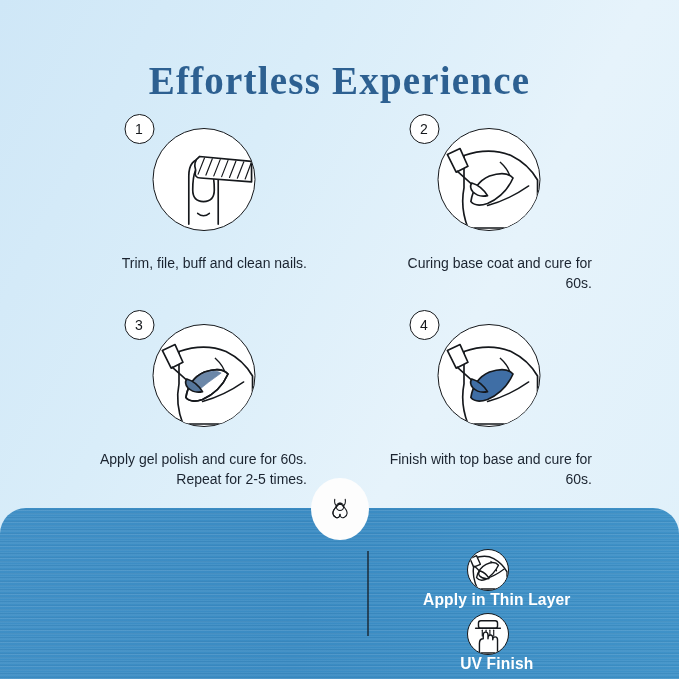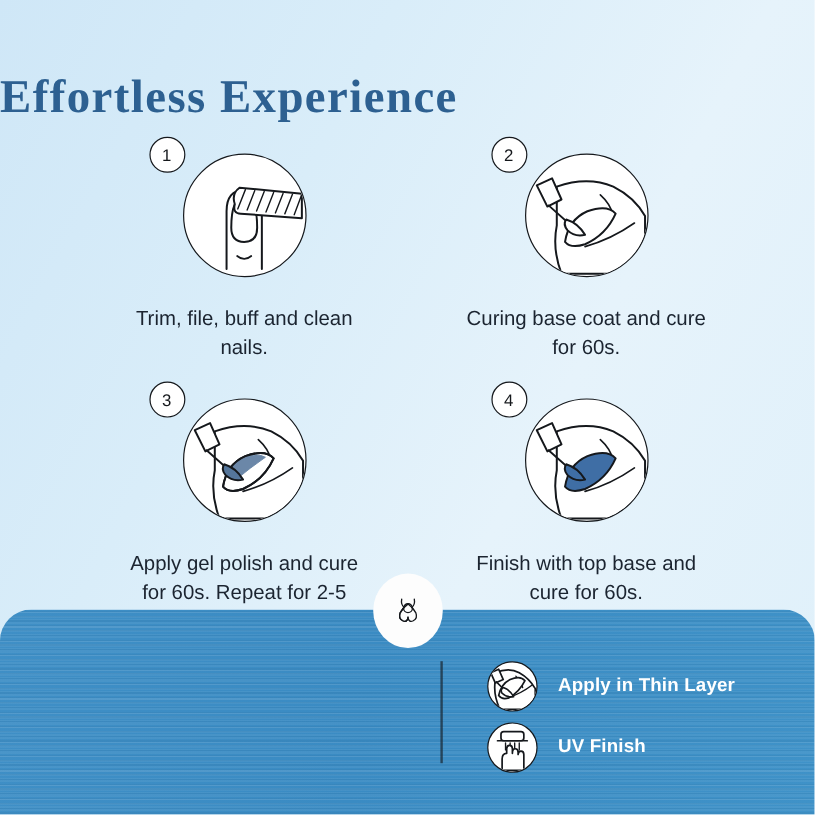--- a/index.html
+++ b/index.html
@@ -21,20 +21,21 @@
     background: linear-gradient(118deg, #cfe7f7 0%, #d9edf9 32%, #e6f3fb 62%, #dff0fa 100%);
     overflow: hidden;
   }
 
   
   .title {
     position: absolute;
     left: 0;
     top: 58px;
     width: 679px;
+    text-align: center;
     font-family: "Liberation Serif", "DejaVu Serif", serif;
     font-size: 39px;
     font-weight: 700;
     letter-spacing: 1.2px;
     color: #2d6091;
     white-space: nowrap;
   }
 
   
   .steps {
@@ -96,22 +97,22 @@
     align-items: center;
     justify-content: center;
     font-size: 14px;
     font-weight: 400;
     color: #15181c;
     font-family: "Liberation Sans", sans-serif;
     z-index: 3;
   }
   .step-caption {
     margin-top: 14px;
-    text-align: center;
-    font-size: 17px;
+    text-align: right;
+    font-size: 14px;
     line-height: 1.42;
     color: #1b2430;
     padding: 0 4px;
   }
   .steps-row.second {
     margin-top: 30px;
   }
 
   
   .panel {
@@ -195,21 +196,22 @@
   .features {
     position: absolute;
     left: 406px;
     top: 549px;
     z-index: 4;
   }
   .feature {
     display: flex;
     align-items: center;
     height: 46px;
-    margin-bottom: 5px;
+    margin-bottom: 18px;
+    flex-direction: column;
   }
   .feature-icon {
     width: 42px;
     height: 42px;
     border-radius: 50%;
     background: #ffffff;
     border: 1.6px solid #15181c;
     box-sizing: border-box;
     position: relative;
     overflow: hidden;

